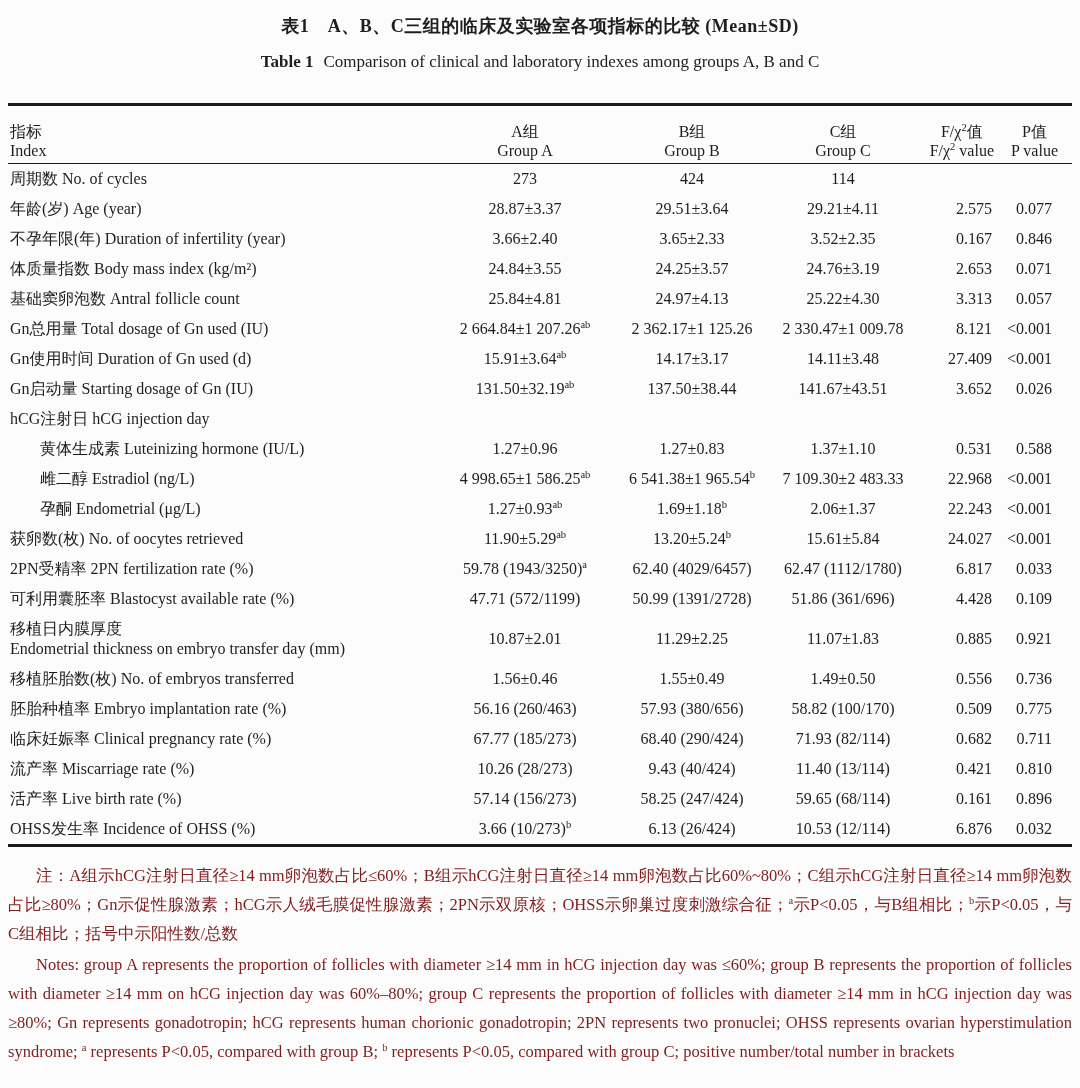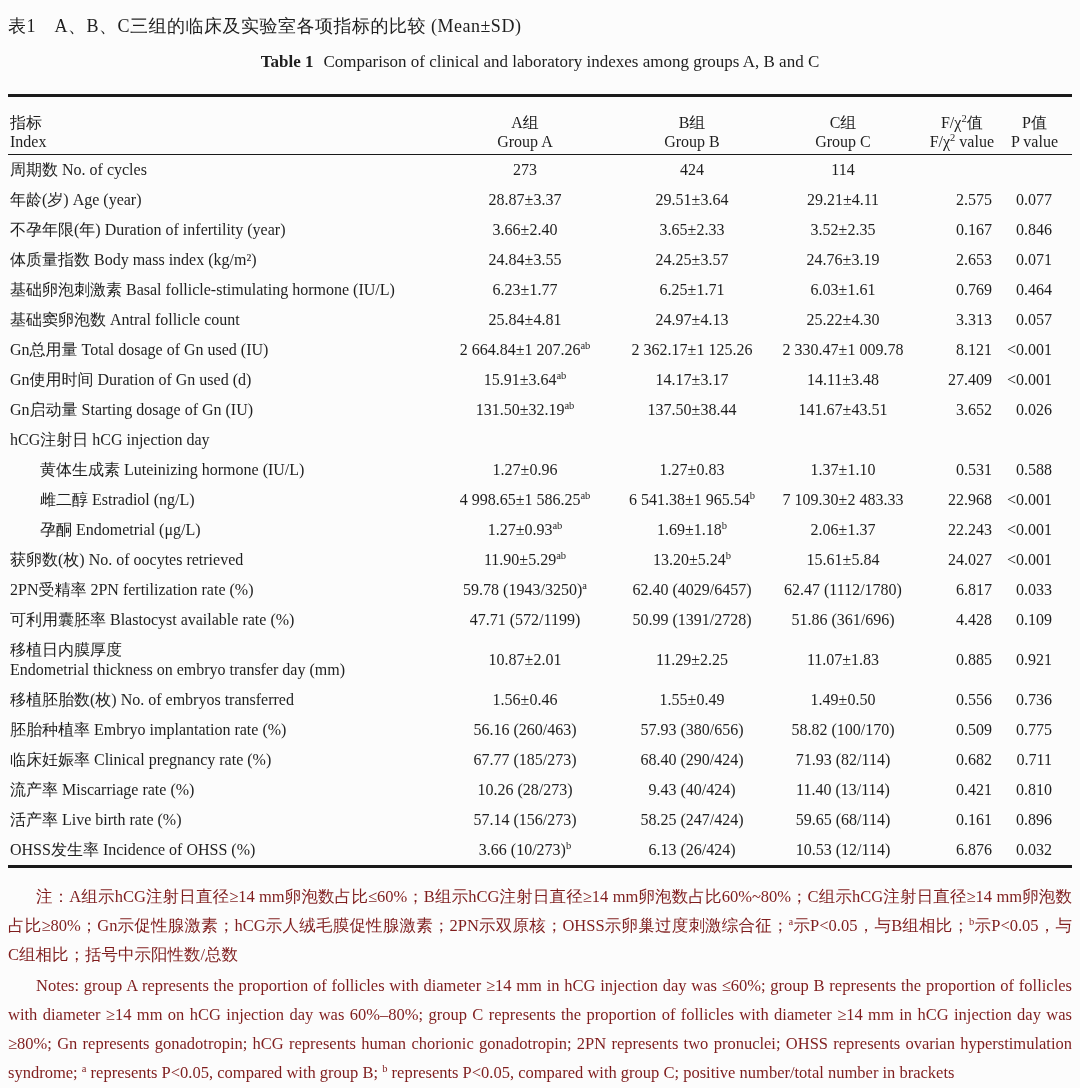--- a/index.html
+++ b/index.html
@@ -6,26 +6,26 @@
   html, body { width: 1080px; height: 1088px; }
   body {
     background: #fcfcfc;
     color: #1e1e1e;
     font-family: "Liberation Serif", "DejaVu Serif", serif;
     -webkit-font-smoothing: antialiased;
   }
   .page { width: 1080px; height: 1088px; padding: 10px 8px 6px 8px; overflow: hidden; }
 
   .title-zh {
-    font-weight: normal; font-size: 18px;
+    text-align: center; font-weight: bold; font-size: 18px;
     line-height: 24px; margin-top: 4px; letter-spacing: 0.5px;
   }
   .title-en {
     text-align: center; font-size: 17px; line-height: 24px;
-    margin-top: 12px; margin-bottom: 20px;
+    margin-top: 12px; margin-bottom: 29px;
   }
   .title-en .bold { font-weight: bold; margin-right: 10px; }
 
   table.cmp {
     width: 1064px; border-collapse: collapse; table-layout: fixed;
   }
   thead tr {
     border-top: 3px solid #1a1a1a;
     border-bottom: 1.5px solid #1a1a1a;
   }
@@ -145,30 +145,20 @@
             <div>体质量指数 Body mass index (kg/m²)</div>
           </td>
           <td class="val">24.84±3.55</td>
           <td class="val">24.25±3.57</td>
           <td class="val">24.76±3.19</td>
           <td class="num">2.653</td>
           <td class="num pcol">0.071</td>
         </tr>
         <tr>
           <td class="lbl">
-            <div>基础卵泡刺激素 Basal follicle-stimulating hormone (IU/L)</div>
-          </td>
-          <td class="val">6.23±1.77</td>
-          <td class="val">6.25±1.71</td>
-          <td class="val">6.03±1.61</td>
-          <td class="num">0.769</td>
-          <td class="num pcol">0.464</td>
-        </tr>
-        <tr>
-          <td class="lbl">
             <div>基础窦卵泡数 Antral follicle count</div>
           </td>
           <td class="val">25.84±4.81</td>
           <td class="val">24.97±4.13</td>
           <td class="val">25.22±4.30</td>
           <td class="num">3.313</td>
           <td class="num pcol">0.057</td>
         </tr>
         <tr>
           <td class="lbl">

